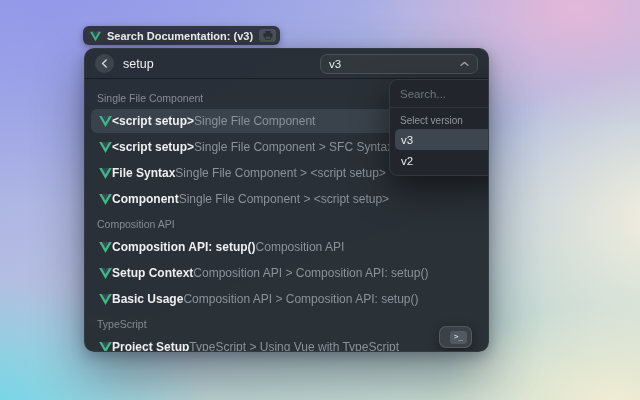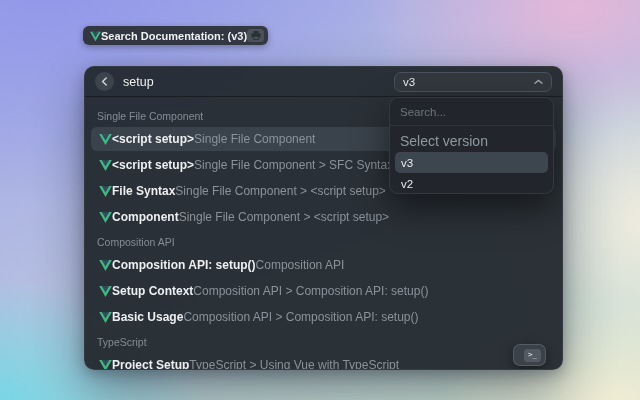--- a/index.html
+++ b/index.html
@@ -14,38 +14,37 @@
       radial-gradient(60% 55% at 90% 2%, rgba(231,183,216,.95) 0%, rgba(231,183,216,0) 55%),
       radial-gradient(55% 65% at 104% 55%, rgba(243,238,222,1) 0%, rgba(243,238,222,0) 60%),
       radial-gradient(50% 45% at 96% 100%, rgba(240,236,212,1) 0%, rgba(240,236,212,0) 55%),
       radial-gradient(62% 58% at -4% 104%, rgba(108,216,232,1) 0%, rgba(108,216,232,0) 60%),
       radial-gradient(75% 75% at 8% -5%, rgba(146,152,233,1) 0%, rgba(146,152,233,0) 75%),
       linear-gradient(160deg,#9fa5e6 0%,#b4bde2 45%,#bdd4d4 75%,#cfe2cf 100%);
   }
   
   .cmd-pill{
     position:absolute;left:83px;top:26px;height:19px;
-    display:inline-flex;align-items:center;
+    display:inline-flex;align-items:center;gap:6px;
     padding:0 4px 0 7px;border-radius:6px;
     background:rgba(45,50,57,.95);
     box-shadow:0 2px 6px rgba(20,25,35,.35);
   }
   .cmd-pill .label{font-size:11px;font-weight:600;color:#f0f2f4;white-space:nowrap;}
   .key-badge{
     display:inline-flex;align-items:center;justify-content:center;
     width:17px;height:13px;border-radius:3.5px;background:#4b525a;
   }
   
   .panel{
-    position:absolute;left:84px;top:48px;width:479px;height:304px;
+    position:absolute;left:84px;top:48px;width:405px;height:304px;
     border-radius:10px;background:rgba(37,43,50,.97);
     border:1px solid rgba(255,255,255,.05);box-sizing:border-box;
     box-shadow:0 22px 50px rgba(25,30,45,.45),0 4px 14px rgba(25,30,45,.3);
     overflow:hidden;
-    margin-top:18px;
   }
   .panel-header{
     height:30px;display:flex;align-items:center;gap:9px;padding:0 10px;
     border-bottom:1px solid rgba(0,0,0,.38);box-sizing:border-box;
   }
   .back-btn{
     width:19px;height:19px;border-radius:50%;background:#3d444c;
     display:flex;align-items:center;justify-content:center;flex:none;cursor:default;
   }
   .query{font-size:12.5px;color:#eef0f2;font-weight:400;}
@@ -69,21 +68,21 @@
   .row .title{font-size:12px;font-weight:600;color:#edeff1;}
   .row .path{font-size:12px;color:#8b929b;}
   
   .dropdown{
     position:absolute;left:304px;top:30px;width:165px;height:97px;z-index:5;
     background:#22262c;border:1px solid rgba(255,255,255,.09);border-radius:9px;
     box-sizing:border-box;box-shadow:0 14px 34px rgba(0,0,0,.5);overflow:hidden;
   }
   .dd-search{padding:8px 10px 7px;font-size:11.5px;color:#6e757e;}
   .dd-divider{height:1px;background:rgba(255,255,255,.07);}
-  .dd-label{padding:7px 10px 3px;font-size:14px;color:#9097a0;}
+  .dd-label{padding:7px 10px 3px;font-size:10px;color:#9097a0;}
   .dd-option{
     margin:0 5px;height:21px;border-radius:5px;display:flex;align-items:center;
     padding:0 6px;font-size:11.5px;color:#e9ecef;
   }
   .dd-option.selected{background:#3d454e;}
   
   .open-btn{
     position:absolute;right:16px;bottom:3px;height:22px;z-index:4;
     display:flex;align-items:center;gap:7px;padding:0 4px 0 10px;
     background:#3a4149;border:1px solid rgba(255,255,255,.14);border-radius:7px;

